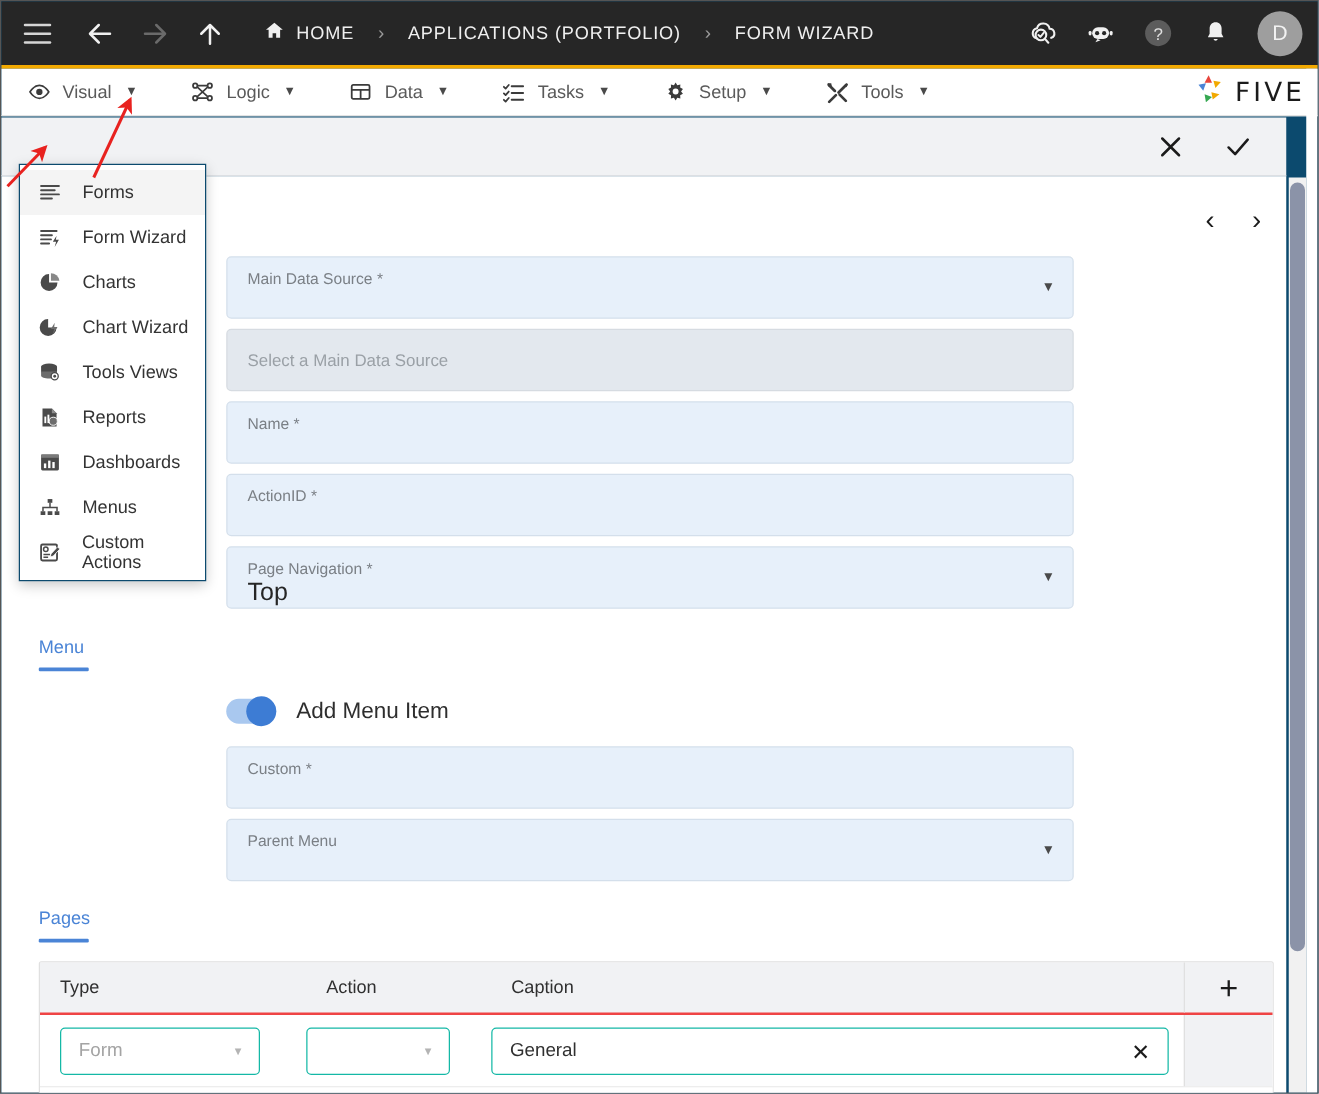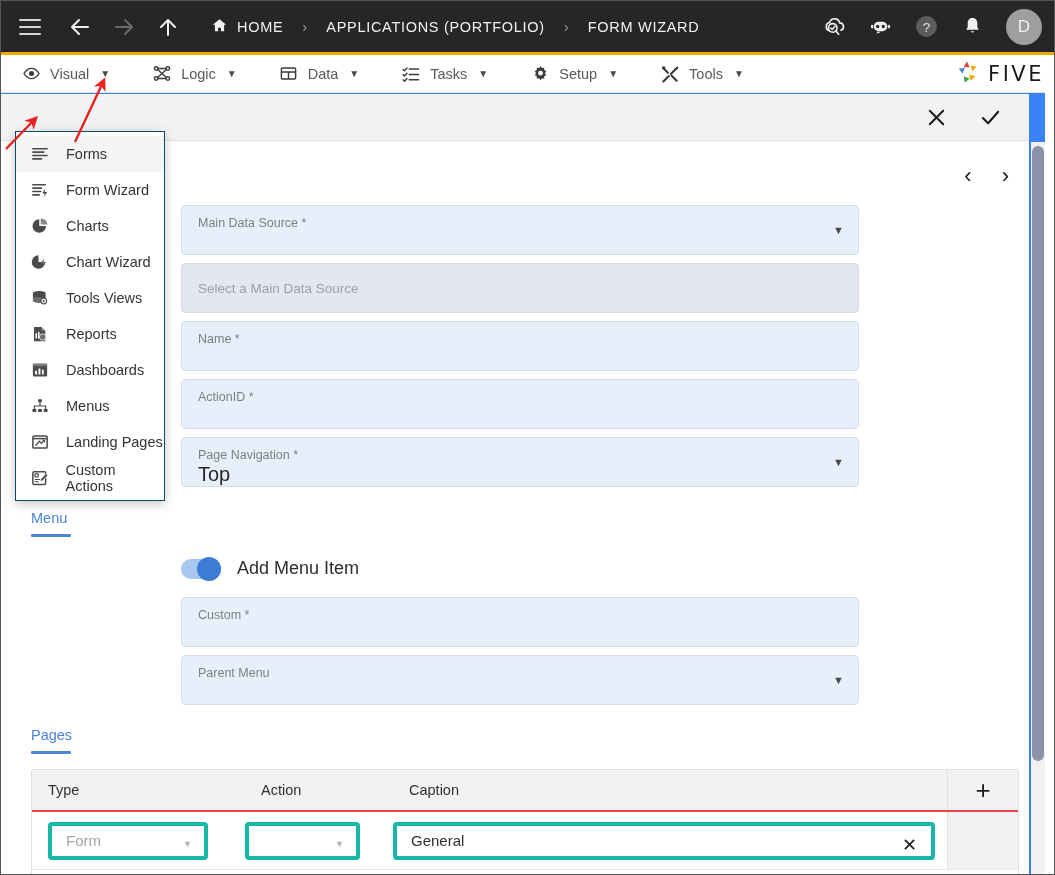--- a/index.html
+++ b/index.html
@@ -9,21 +9,21 @@
   }
   body {
     font-family: "Liberation Sans", sans-serif;
     -webkit-font-smoothing: antialiased;
   }
   #app {
     position: relative;
     width: 1055px;
     height: 875px;
     overflow: hidden;
-    background: #3b82f6;
+    background: #0c4a6e;
     border: 1px solid #555;
     box-sizing: border-box;
     padding-left: 16px;
   }
 
   
   .topbar {
     position: absolute;
     left: 0; top: 0;
     width: 1055px;
@@ -273,21 +273,21 @@
     align-items: center;
     border-bottom: 1px solid #e8e8e8;
     background: #fff;
   }
   .cell-type { width: 213px; padding-left:16px; box-sizing:border-box;}
   .cell-action { width: 148px; box-sizing:border-box;}
   .cell-caption { flex: 1; padding-right: 12px; box-sizing:border-box;}
   .cell-end { width: 70px; height: 57px; background:#f1f2f4; border-left:1px solid #e0e0e0;}
   .sel {
     height: 38px;
-    border: 4px solid #14b8a6;
+    border: 1px solid #14b8a6;
     border-radius: 4px;
     background: #fff;
     display: flex;
     align-items: center;
     position: relative;
     box-sizing: border-box;
   }
   .sel .txt { padding-left: 14px; font-size: 15px; color: #a4a4a4; }
   .sel .scaret { position:absolute; right:12px; top:13px; font-size:9px; color:#b4b4b4;}
   .sel.value .txt { color:#303030; }
@@ -705,31 +705,20 @@
           <rect x="9.5" y="3" width="5" height="4" fill="#4a4a4a"></rect>
           <rect x="2" y="16" width="5" height="4" fill="#4a4a4a"></rect>
           <rect x="9.5" y="16" width="5" height="4" fill="#4a4a4a"></rect>
           <rect x="17" y="16" width="5" height="4" fill="#4a4a4a"></rect>
           <path d="M12 7 V12 M4.5 16 V12 H19.5 V16" stroke="#4a4a4a" stroke-width="1.6" fill="none"></path>
         </svg>
       </span>
       <span>Menus</span>
     </div>
 
-    <div class="dd-item">
-      <span class="dd-icon">
-        <svg width="18" height="18" viewBox="0 0 24 24">
-          <rect x="2.5" y="4" width="19" height="16" rx="1.5" fill="none" stroke="#4a4a4a" stroke-width="2"></rect>
-          <path d="M2.5 7.5 H21.5" stroke="#4a4a4a" stroke-width="2"></path>
-          <path d="M6 17 L11 11 L14 14 L18 9.5" stroke="#4a4a4a" stroke-width="1.6" fill="none"></path>
-          <path d="M18 9.5 L18 12.5 M18 9.5 L15.2 9.5" stroke="#4a4a4a" stroke-width="1.4"></path>
-        </svg>
-      </span>
-      <span>Landing Pages</span>
-    </div>
 
     <div class="dd-item">
       <span class="dd-icon">
         <svg width="18" height="18" viewBox="0 0 24 24">
           <rect x="2.5" y="3.5" width="17" height="17" rx="1.5" fill="none" stroke="#4a4a4a" stroke-width="2"></rect>
           <circle cx="7.5" cy="8.5" r="2.4" fill="none" stroke="#4a4a4a" stroke-width="1.6"></circle>
           <path d="M5 14 H12 M5 17 H10" stroke="#4a4a4a" stroke-width="1.6"></path>
           <path d="M20 6 L13 13.5 L12.3 16.8 L15.5 15.8 L22.5 8.3 Z" fill="#4a4a4a" stroke="#ffffff" stroke-width="0.9"></path>
         </svg>
       </span>

